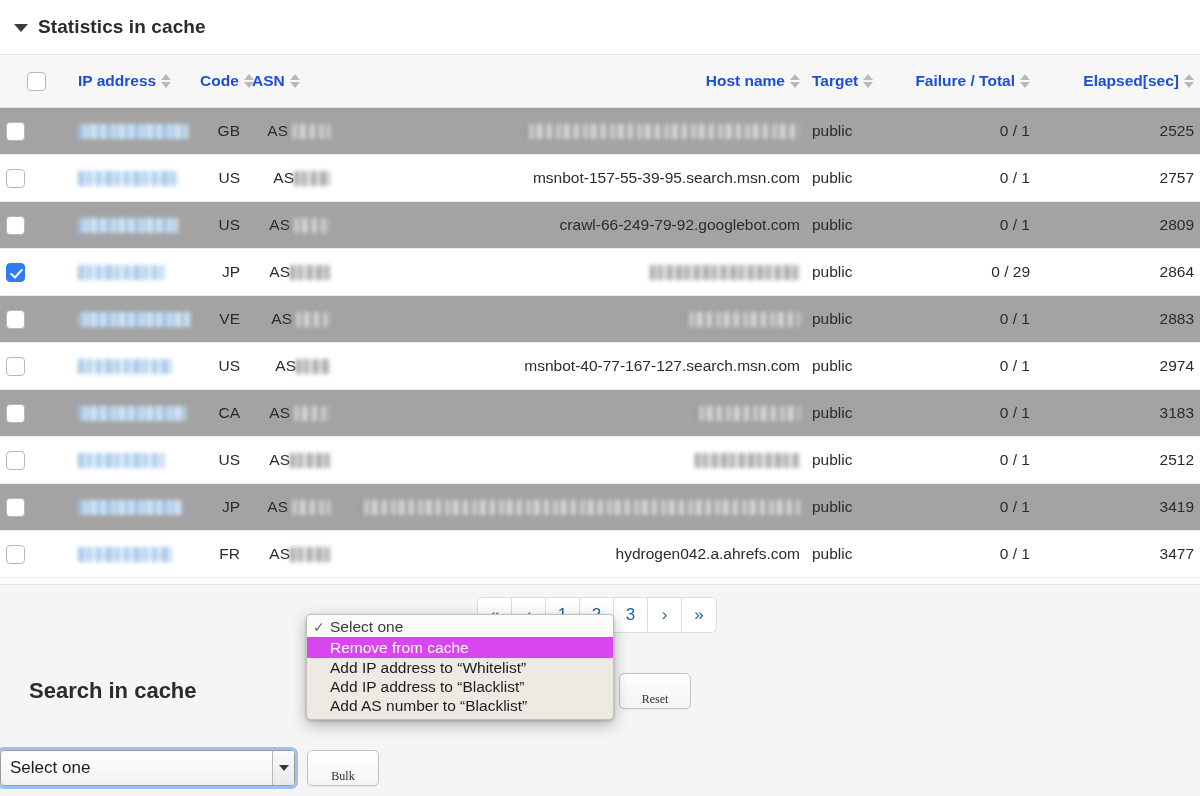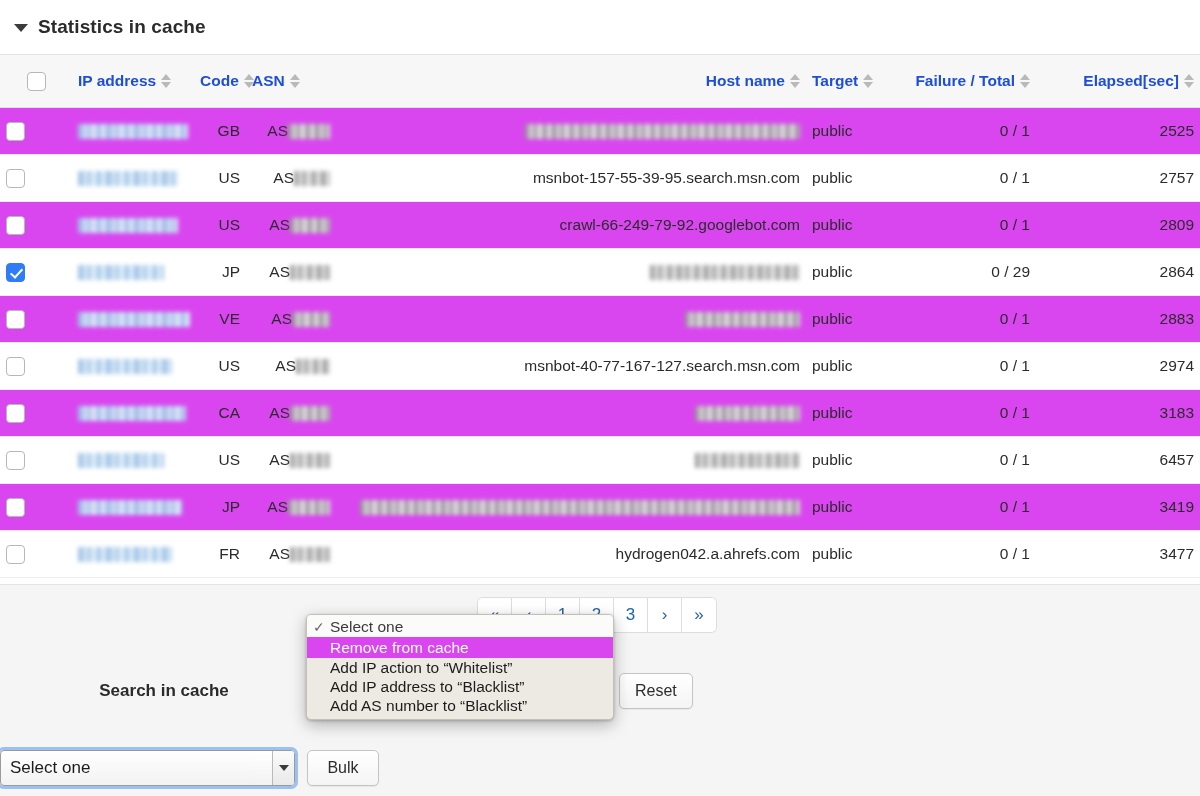--- a/index.html
+++ b/index.html
@@ -71,21 +71,21 @@
   .sorter i.dn { border-top: 6px solid #b9b9b9; }
 
   table.stats tbody td {
     height: 47px;
     border-bottom: 1px solid #ececec;
     padding: 0 6px;
     vertical-align: middle;
     white-space: nowrap;
     overflow: hidden;
   }
-  tbody tr.odd td  { background: #d946ef; }
+  tbody tr.odd td  { background: #a3a3a3; }
   tbody tr.even td { background: #ffffff; }
 
   
   .c-chk  { width: 72px;  }
   .c-ip   { width: 122px; }
   .c-code { width: 52px;  }
   .c-asn  { width: 90px;  }
   .c-host { width: 470px; }
   .c-tgt  { width: 90px;  }
   .c-fail { width: 140px; }
@@ -197,44 +197,44 @@
   
   .frow {
     position: absolute;
     left: 0; width: 1200px; height: 40px;
     display: flex; align-items: center;
   }
   .frow.search { top: 86px; }
   .frow.bulk   { top: 163px; }
   .flabel {
     width: 312px;
-    padding-left: 16px;
-    font-size: 17px; font-weight: bold; color: #2b2b2b; text-align: center;
+    padding-left: 29px;
+    font-size: 22px; font-weight: bold; color: #2b2b2b;
   }
   .fctl { display: flex; align-items: center; gap: 12px; }
 
   .textinput {
     width: 295px; height: 34px;
     border: 1px solid #bdbdbd;
     border-radius: 3px;
     background: #fff;
     font-size: 15px; color: #333;
     padding: 0 8px;
     font-family: "Liberation Sans", sans-serif;
   }
 
   .btn {
     height: 36px;
     min-width: 72px;
-    padding: 0 15px;
+    padding: 8px 15px;
     background: linear-gradient(#ffffff, #f4f4f4);
     border: 1px solid #c4c4c4;
     border-radius: 5px;
-    font-size: 16px; color: #2d2d2d;
-    font-family: Liberation Sans, sans-serif;
+    font-size: 12px; color: #2d2d2d;
+    font-family: Liberation Serif, serif;
     box-shadow: 0 1px 1px rgba(0,0,0,.06);
     cursor: default;
     line-height: 34px;
     text-align: center;
   }
 
   
   .selectwrap {
     position: relative;
     width: 295px; height: 36px;
@@ -464,21 +464,21 @@
           <td class="c-ela">3183</td>
         </tr>
         <tr class="even">
           <td class="c-chk"><span class="cbox"></span></td>
           <td class="c-ip"><span class="redact ip" style="width:86px"></span></td>
           <td class="c-code">US</td>
           <td class="c-asn"><span>AS</span><span class="redact grey" style="width:40px"></span></td>
           <td class="c-host"><span class="redact grey" style="width:105px"></span></td>
           <td class="c-tgt">public</td>
           <td class="c-fail">0 / 1</td>
-          <td class="c-ela">6457</td>
+          <td class="c-ela">2512</td>
         </tr>
         <tr class="odd">
           <td class="c-chk"><span class="cbox"></span></td>
           <td class="c-ip"><span class="redact ip" style="width:104px"></span></td>
           <td class="c-code">JP</td>
           <td class="c-asn"><span>AS</span><span class="redact grey" style="width:42px"></span></td>
           <td class="c-host"><span class="redact grey" style="width:440px"></span></td>
           <td class="c-tgt">public</td>
           <td class="c-fail">0 / 1</td>
           <td class="c-ela">3419</td>
@@ -535,21 +535,21 @@
       <div class="mi placeholder">
         <span class="tick">✓</span>
         <span>Select one</span>
       </div>
       <div class="mi selected">
         <span class="tick"></span>
         <span>Remove from cache</span>
       </div>
       <div class="mi">
         <span class="tick"></span>
-        <span>Add IP action to “Whitelist”</span>
+        <span>Add IP address to “Whitelist”</span>
       </div>
       <div class="mi">
         <span class="tick"></span>
         <span>Add IP address to “Blacklist”</span>
       </div>
       <div class="mi">
         <span class="tick"></span>
         <span>Add AS number to “Blacklist”</span>
       </div>
     </div>

